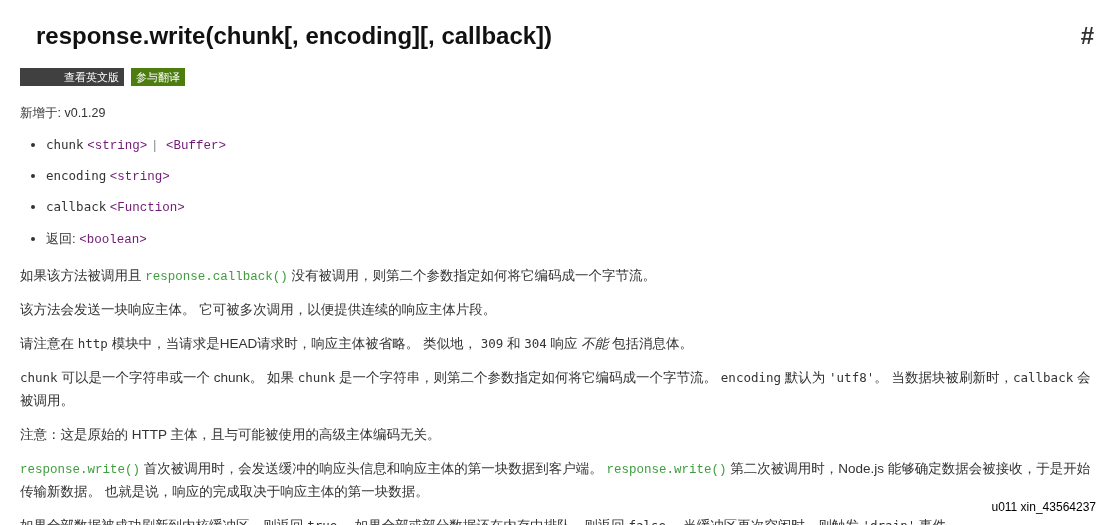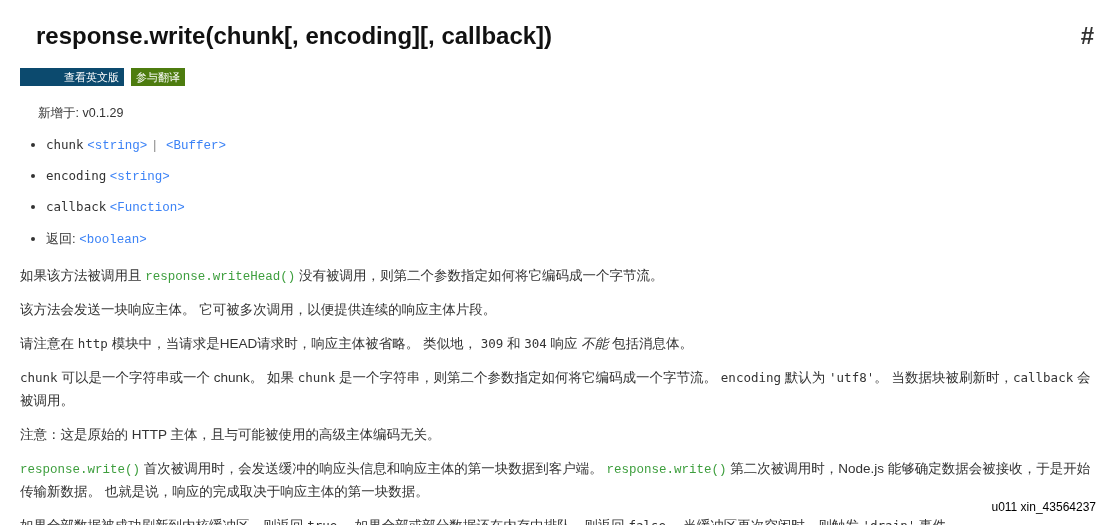--- a/index.html
+++ b/index.html
@@ -28,36 +28,36 @@
   }
   .badges { margin-bottom: 14px; }
   .badge {
     display: inline-block;
     color: #fff;
     font-size: 11px;
     padding: 2px 5px;
     margin-right: 3px;
     line-height: 1.3;
   }
-  .badge-green { background: #0c4a6e; padding-left: 44px; }
+  .badge-green { background: #404040; padding-left: 44px; }
   .badge-orange { background: #4d7c0f; }
-  .added { font-size: 12.5px; color: #333; margin: 12px 0 10px 18px; }
+  .added { font-size: 12.5px; color: #333; margin: 12px 0 10px 0; }
   ul.params {
     margin: 6px 0 14px 0;
     padding-left: 26px;
   }
   ul.params li {
     margin: 8px 0;
     font-size: 13px;
   }
   code, .mono {
     font-family: "SFMono-Regular", Consolas, "Liberation Mono", Menlo, monospace;
     font-size: 12.5px;
   }
-  .type-link { color: #3b82f6; font-family: Liberation Mono, monospace; }
+  .type-link { color: #701a75; font-family: Liberation Mono, monospace; }
   .code-green { color: #3d9e3d; }
   p { margin: 11px 0; font-size: 13.5px; }
   .inline-code {
     font-family: "SFMono-Regular", Consolas, Menlo, monospace;
     font-size: 12.5px;
     color: #333;
   }
   em.cannot { font-style: italic; text-align: center; }
   .sep { color: #888; }
   .watermark {
@@ -99,21 +99,21 @@
     <code class="inline-code">callback</code>
     <a class="type-link mono">&lt;Function&gt;</a>
   </li>
   <li>
     <span>返回: </span>
     <a class="type-link mono">&lt;boolean&gt;</a>
   </li>
 </ul>
 
 <p>
-  <span>如果该方法被调用且 </span><code class="code-green">response.writeHead()</code><span> 没有被调用，则第二个参数指定如何将它编码成一个字节流。</span>
+  <span>如果该方法被调用且 </span><code class="code-green">response.callback()</code><span> 没有被调用，则第二个参数指定如何将它编码成一个字节流。</span>
 </p>
 
 <p>该方法会发送一块响应主体。 它可被多次调用，以便提供连续的响应主体片段。</p>
 
 <p>
   <span>请注意在 </span><code class="inline-code">http</code><span> 模块中，当请求是HEAD请求时，响应主体被省略。 类似地， </span><code class="inline-code">309</code><span> 和 </span><code class="inline-code">304</code><span> 响应 </span><em class="cannot">不能</em><span> 包括消息体。</span>
 </p>
 
 <p>
   <code class="inline-code">chunk</code><span> 可以是一个字符串或一个 chunk。 如果 </span><code class="inline-code">chunk</code><span> 是一个字符串，则第二个参数指定如何将它编码成一个字节流。 </span><code class="inline-code">encoding</code><span> 默认为 </span><code class="inline-code">'utf8'</code><span>。 当数据块被刷新时，</span><code class="inline-code">callback</code><span> 会被调用。</span>

